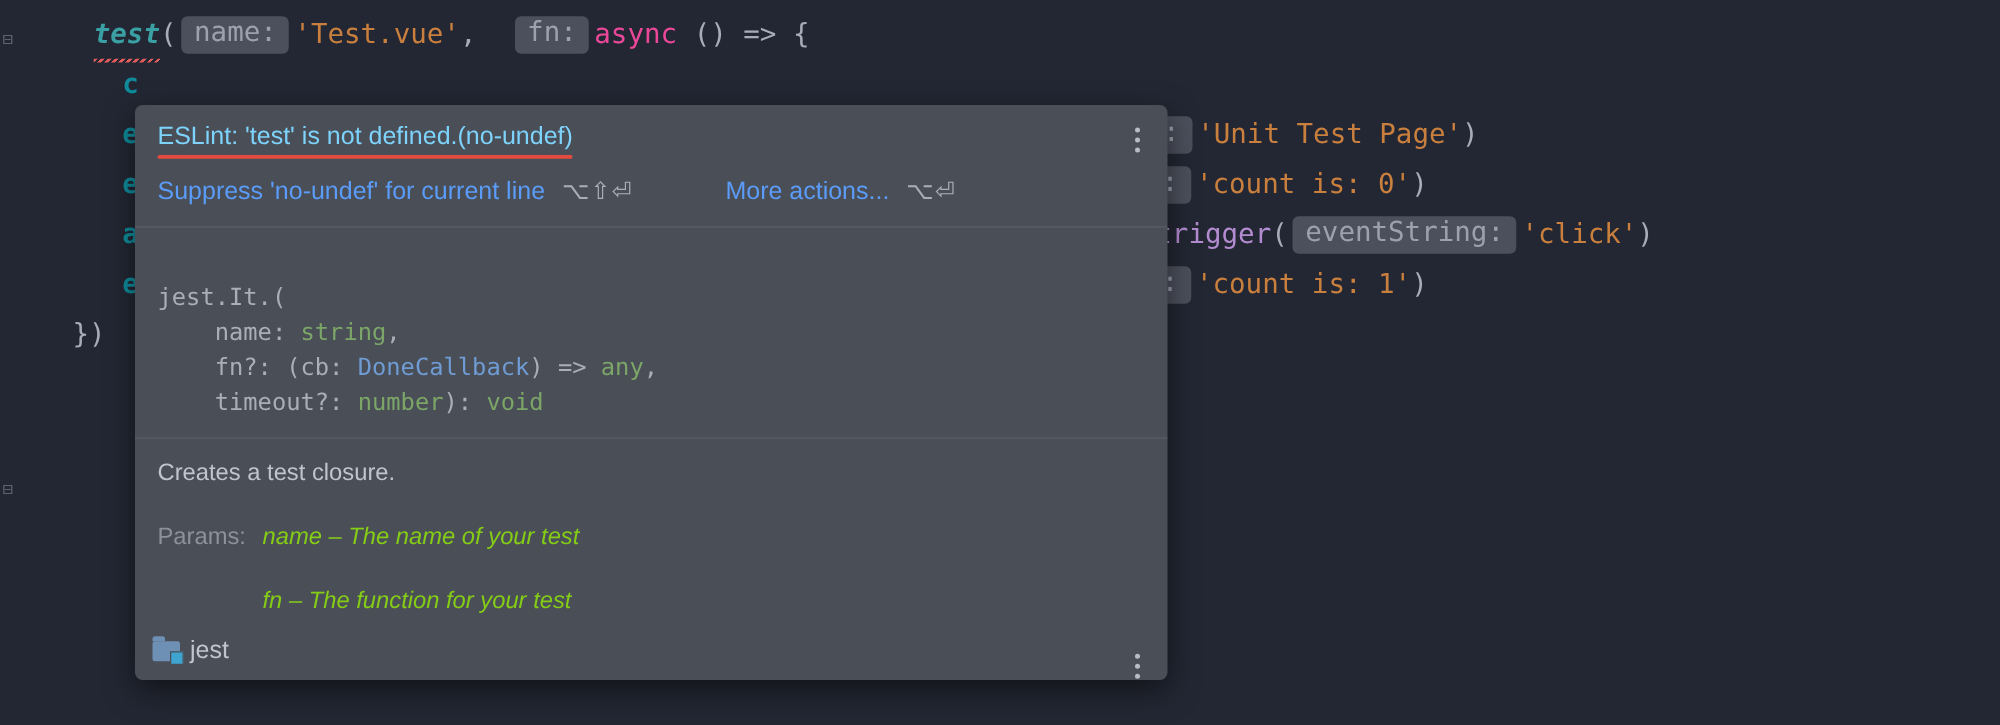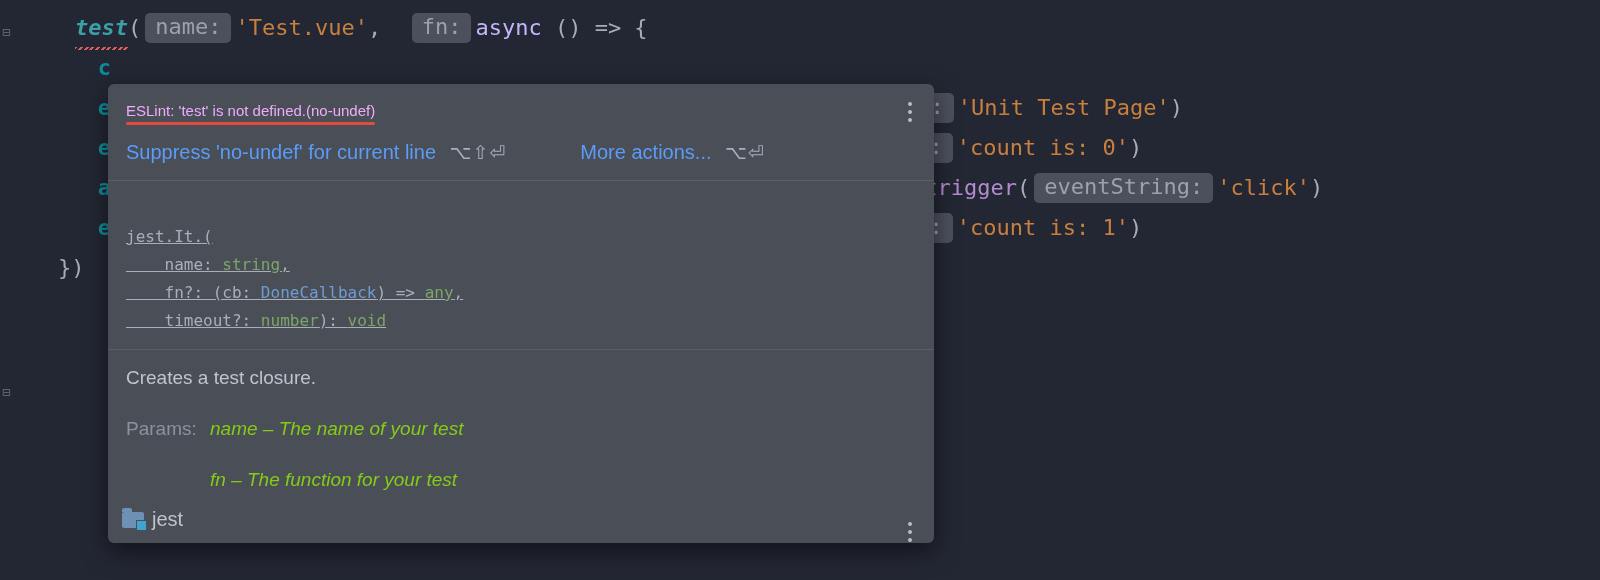--- a/index.html
+++ b/index.html
@@ -39,21 +39,21 @@
     position: absolute;
     color: #5c6370;
     font-size: 14px;
     user-select: none;
   }
 
   
   .tok-fn { color: #3aa0a3; font-style: italic; font-weight: bold; margin-left: 17px; }
   .tok-punc { color: #a6acb9; }
   .tok-str { color: #c97f3d; }
-  .tok-kw { color: #c4b5fd; }
+  .tok-kw { color: #ec4899; }
   .tok-method { color: #b38bd0; }
 
   .squiggle {
     position: relative;
   }
   .squiggle::after {
     content: "";
     position: absolute;
     left: 0; right: 0; bottom: -2px;
     height: 3px;
@@ -92,22 +92,22 @@
     font-size: 20px;
     color: #c0c4cc;
     overflow: hidden;
   }
 
   .tooltip-header {
     padding: 14px 18px 6px 18px;
     position: relative;
   }
   .tooltip-title {
-    color: #f0abfc;
-    font-size: 15px;
+    color: #7dd3fc;
+    font-size: 20px;
     position: relative;
     display: inline-block;
   }
   .tooltip-title-underline {
     position: absolute;
     height: 3px;
     background: #e34b3f;
     left: 0;
     right: 0;
     bottom: -6px;
@@ -140,25 +140,24 @@
   }
   .kebab span {
     width: 4px; height: 4px; border-radius: 50%; background: #b7bcc6;
   }
 
   .tooltip-sig {
     border-top: 1px solid #5a5e67;
     border-bottom: 1px solid #5a5e67;
     padding: 14px 18px;
     font-family: 'Menlo','Monaco','Consolas',monospace;
-    font-size: 16px;
+    font-size: 19px;
     line-height: 28px;
     color: #a9aeb8;
     white-space: pre;
-    text-decoration: underline;
   }
   .sig-type { color: #7ca668; }
   .sig-class { color: #6f9cd4; }
 
   .tooltip-doc {
     padding: 14px 18px 10px 18px;
     font-size: 19px;
     line-height: 28px;
   }
   .doc-params { margin-top: 8px; }

